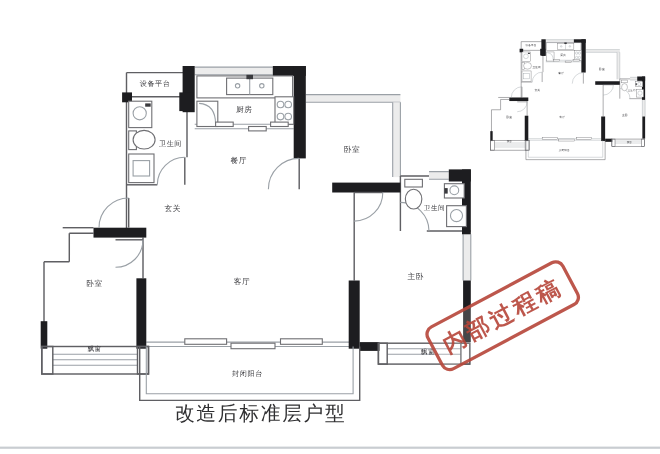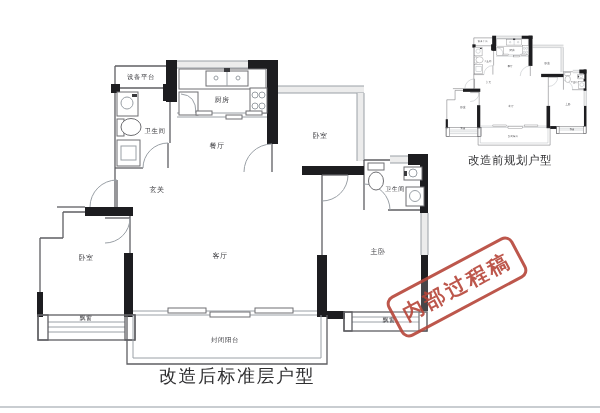--- a/index.html
+++ b/index.html
@@ -195,16 +195,15 @@
     <span style="left:86px;top:318px;font-size:6px">飘窗</span>
     <span style="left:389px;top:320px;font-size:6px">飘窗</span>
     <span style="left:225px;top:340px;font-size:6.5px">封闭阳台</span>
   </div>
 
   <div class="stamp">
     <span>内部过程稿</span>
   </div>
 
   <div class="caption-main">改造后标准层户型</div>
-  <div class="caption-small">改造前规划户型</div>
 
   <div class="bottom-divider"></div>
 </div>
 
 </body></html>

